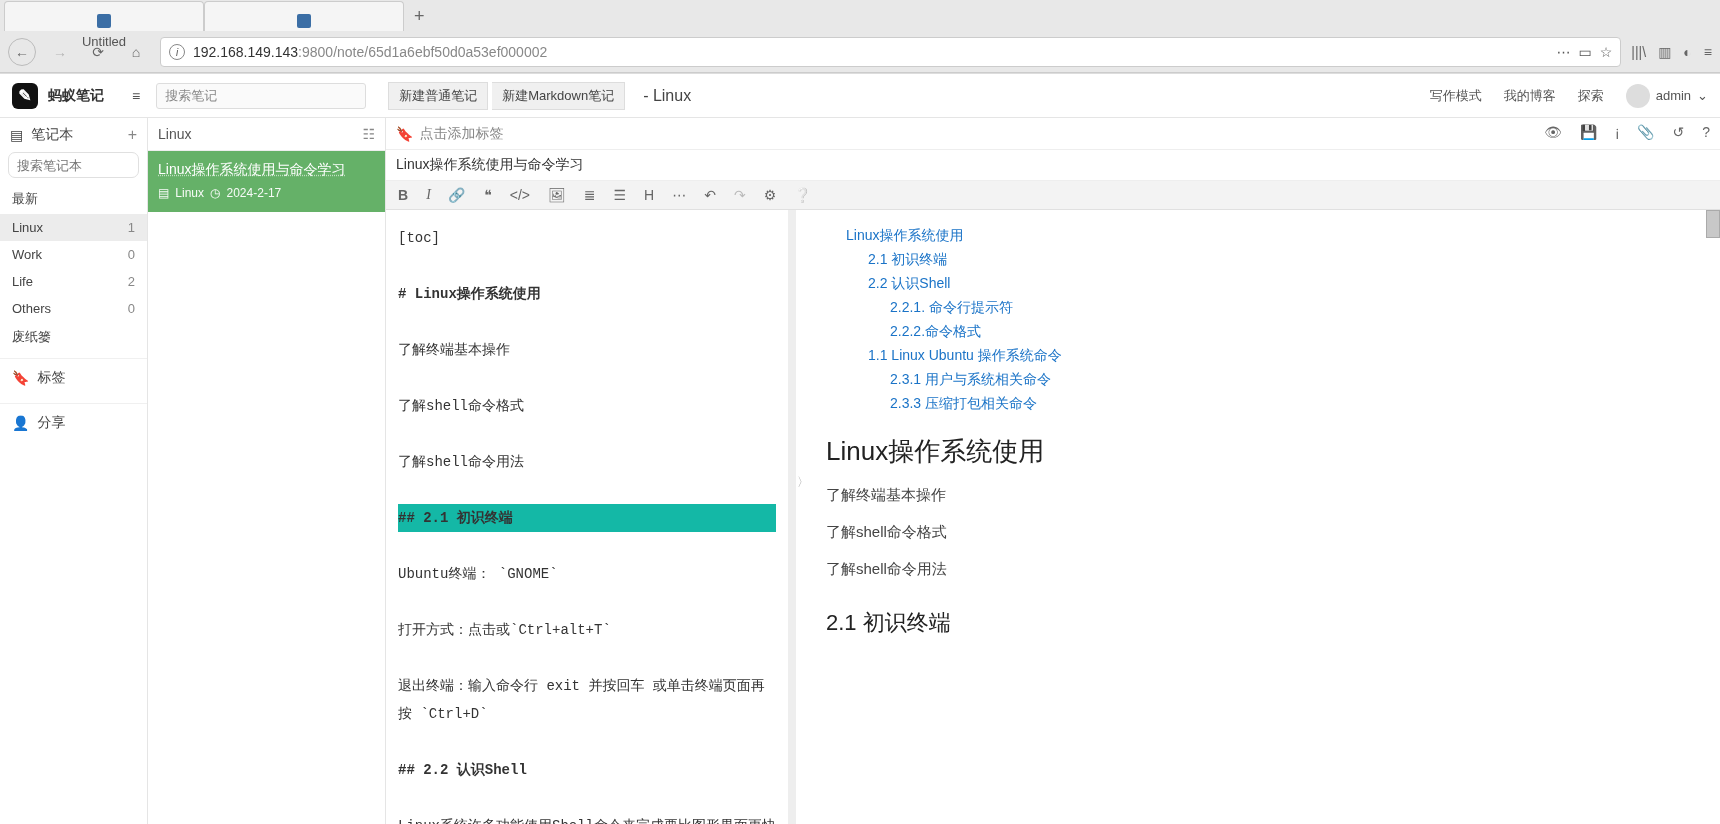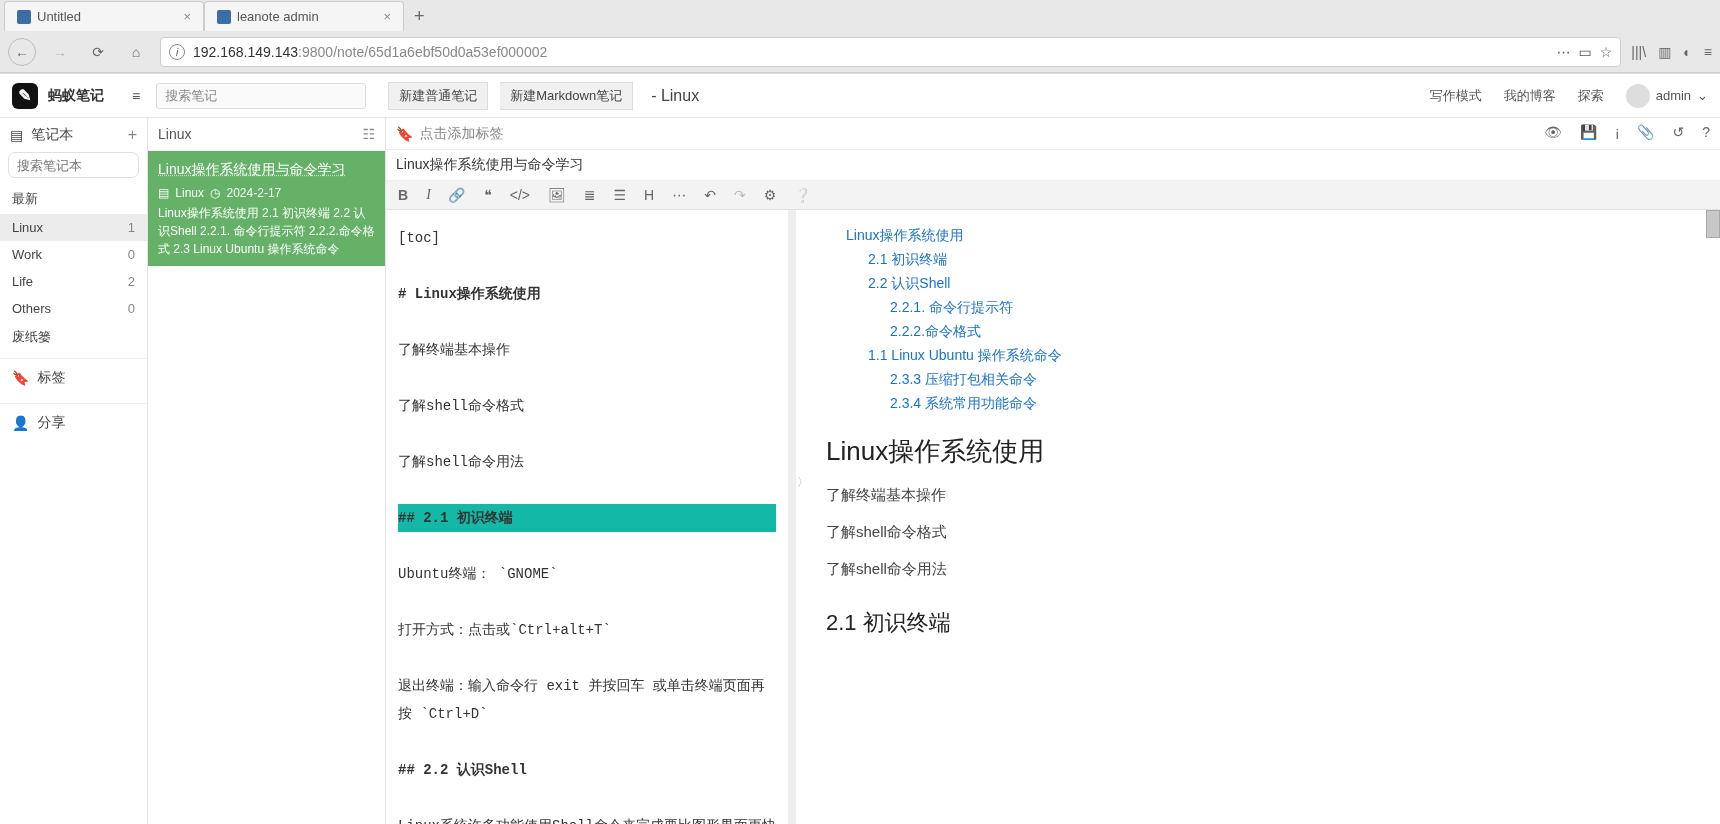--- a/index.html
+++ b/index.html
@@ -1,40 +1,40 @@
 <!DOCTYPE html>
 <html><head>
 <meta charset="utf-8">
 <style>
 * { margin: 0; padding: 0; box-sizing: border-box; }
 body { font-family: "Helvetica Neue", Arial, sans-serif; font-size: 14px; color: #333; background: #fff; overflow: hidden; }
 .browser-chrome { background: #e8e8e8; border-bottom: 1px solid #ccc; }
 .tabs-row { display: flex; align-items: center; height: 32px; padding: 0 4px; }
-.tab { display: flex; align-items: center; gap: 6px; padding: 12px 12px; height: 30px; background: #f5f5f5; border: 1px solid #ccc; border-bottom: none; border-radius: 4px 4px 0 0; margin-right: 0; font-size: 13px; color: #555; min-width: 200px; }
+.tab { display: flex; align-items: center; gap: 6px; padding: 12px 12px; height: 30px; background: #f5f5f5; border: 1px solid #ccc; border-bottom: none; border-radius: 4px 4px 0 0; margin-right: 0; font-size: 13px; color: #555; min-width: 200px; flex-direction: column; }
 .tab .favicon { width: 14px; height: 14px; background: #3b6ea5; border-radius: 2px; flex-shrink: 0; }
 .tab .close { margin-left: auto; color: #888; cursor: pointer; }
 .tab-add { padding: 0 10px; color: #666; font-size: 18px; cursor: pointer; }
 .nav-row { display: flex; align-items: center; height: 40px; padding: 0 8px; gap: 10px; }
 .nav-btn { width: 28px; height: 28px; display: flex; align-items: center; justify-content: center; color: #666; border-radius: 4px; }
 .nav-btn.circle { border: 1px solid #bbb; border-radius: 50%; }
 .url-bar { flex: 1; display: flex; align-items: center; height: 30px; background: #fff; border: 1px solid #ccc; border-radius: 4px; padding: 0 8px; gap: 8px; font-size: 14px; color: #555; }
 .url-bar .info-icon { width: 16px; height: 16px; border: 1px solid #888; border-radius: 50%; display: flex; align-items: center; justify-content: center; font-size: 10px; font-style: italic; }
 .url-bar .url-text { flex: 1; }
 .url-bar .url-text .host { color: #333; }
 .url-bar .url-text .path { color: #888; }
 .nav-right { display: flex; gap: 12px; align-items: center; color: #666; }
 .nav-right span { cursor: pointer; }
 
 .app { display: flex; flex-direction: column; height: calc(100vh - 72px); border-top: 1px solid #ddd; }
 .app-header { display: flex; align-items: center; height: 44px; padding: 0 12px; gap: 10px; border-bottom: 1px solid #e5e5e5; background: #fff; }
 .logo { width: 26px; height: 26px; background: #111; border-radius: 6px; display: flex; align-items: center; justify-content: center; color: #fff; font-weight: bold; font-size: 16px; }
 .logo-text { font-weight: 700; color: #333; }
 .toggle-sidebar { margin-left: 18px; color: #555; cursor: pointer; }
 .search-notes { margin-left: 6px; width: 210px; height: 26px; border: 1px solid #ddd; border-radius: 3px; padding: 0 8px; font-size: 13px; color: #888; background: #fafafa; display: flex; align-items: center; }
-.header-btns { margin-left: 12px; display: flex; gap: 12px; }
+.header-btns { margin-left: 12px; display: flex; gap: 4px; }
 .hbtn { background: #f0f0f0; border: 1px solid #ddd; padding: 4px 10px; font-size: 13px; color: #444; cursor: pointer; }
 .hbtn + .hbtn { border-left: none; }
 .header-folder { margin-left: 8px; color: #444; font-size: 16px; }
 .header-right { margin-left: auto; display: flex; align-items: center; gap: 22px; font-size: 13px; color: #555; }
 .avatar { width: 24px; height: 24px; background: #ddd; border-radius: 50%; }
 .user-drop { display: flex; align-items: center; gap: 6px; cursor: pointer; }
 
 .app-body { flex: 1; display: flex; overflow: hidden; }
 .sidebar { width: 148px; border-right: 1px solid #e5e5e5; display: flex; flex-direction: column; background: #fff; }
 .sb-header { display: flex; align-items: center; padding: 8px 10px; font-size: 14px; color: #444; gap: 8px; }
@@ -193,21 +193,20 @@
         <span class="sort">☷</span>
       </div>
       <div class="note-card">
         <div class="title">Linux操作系统使用与命令学习</div>
         <div class="meta">
           <span>▤</span>
           <span>Linux</span>
           <span>◷</span>
           <span>2024-2-17</span>
         </div>
-        <div class="excerpt">Linux操作系统使用 2.1 初识终端 2.2 认识Shell 2.2.1. 命令行提示符 2.2.2.命令格式 2.3 Linux Ubuntu 操作系统命令</div>
       </div>
     </div>
 
     <div class="editor">
       <div class="ed-tagrow">
         <span>🔖</span>
         <span>点击添加标签</span>
         <div class="right-icons">
           <span>👁</span>
           <span>💾</span>
@@ -261,22 +260,22 @@
         <div class="ed-preview">
           <div class="vbar"></div>
           <span class="collapse-handle">〉</span>
           <div class="toc">
             <a class="lv1">Linux操作系统使用</a>
             <a class="lv2">2.1 初识终端</a>
             <a class="lv2">2.2 认识Shell</a>
             <a class="lv3">2.2.1. 命令行提示符</a>
             <a class="lv3">2.2.2.命令格式</a>
             <a class="lv2">1.1 Linux Ubuntu 操作系统命令</a>
+            <a class="lv3">2.3.1 用户与系统相关命令</a>
             <a class="lv3">2.3.3 压缩打包相关命令</a>
-            <a class="lv3">2.3.4 系统常用功能命令</a>
           </div>
           <h1>Linux操作系统使用</h1>
           <p>了解终端基本操作</p>
           <p>了解shell命令格式</p>
           <p>了解shell命令用法</p>
           <h2>2.1 初识终端</h2>
         </div>
       </div>
     </div>
   </div>

